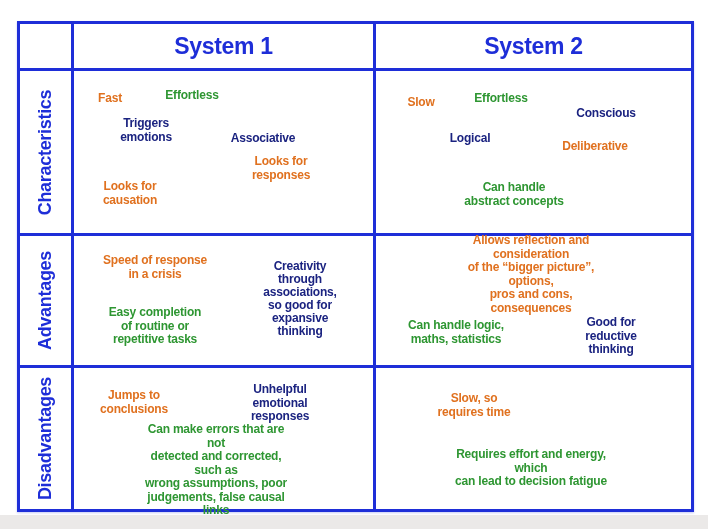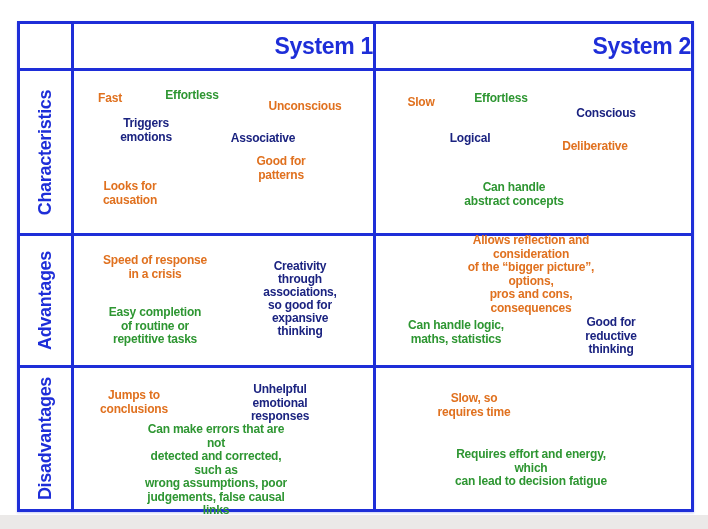--- a/index.html
+++ b/index.html
@@ -18,21 +18,21 @@
     display:grid;
     grid-template-columns:51px 302px 1fr;
     grid-template-rows:44px 165px 132px 1fr;
     border:3px solid var(--blue);
     background:#fff;
     box-shadow:0 1px 2px rgba(30,46,216,0.25);
   }
   .cell{position:relative;background:#fff;}
   .bl{border-left:3px solid var(--blue);}
   .bt{border-top:3px solid var(--blue);}
-  .head{display:flex;align-items:center;justify-content:flex-end;}
+  .head{display:flex;align-items:center;justify-content:center;}
   .head span{
     color:var(--blue);font-weight:bold;font-size:23px;letter-spacing:-0.3px;white-space:nowrap;
   }
   .label-cell{display:flex;align-items:center;justify-content:center;overflow:visible;}
   .vlabel{
     transform:rotate(-90deg);transform-origin:center;
     color:var(--blue);font-weight:bold;font-size:18px;letter-spacing:-0.3px;white-space:nowrap;
   }
   .item{
     position:absolute;transform:translate(-50%,-50%);
@@ -58,25 +58,24 @@
     <div class="cell head bl">
       <span>System 2</span>
     </div>
 
     <div class="cell label-cell bt">
       <span class="vlabel">Characteristics</span>
     </div>
     <div class="cell bl bt">
       <span class="item orange" style="left:36px;top:28px">Fast</span>
       <span class="item green" style="left:118px;top:25px">Effortless</span>
-      <span class="item orange" style="left:231px;top:36px">Unconscious</span>
       <span class="item navy" style="left:72px;top:60px">Triggers
 emotions</span>
       <span class="item navy" style="left:189px;top:68px">Associative</span>
-      <span class="item orange" style="left:207px;top:98px">Good for patterns</span>
+      <span class="item orange" style="left:207px;top:98px">Looks for responses</span>
       <span class="item orange" style="left:56px;top:123px">Looks for
 causation</span>
     </div>
     <div class="cell bl bt">
       <span class="item orange" style="left:45px;top:32px">Slow</span>
       <span class="item green" style="left:125px;top:28px">Effortless</span>
       <span class="item navy" style="left:230px;top:43px">Conscious</span>
       <span class="item navy" style="left:94px;top:68px">Logical</span>
       <span class="item orange" style="left:219px;top:76px">Deliberative</span>
       <span class="item green" style="left:138px;top:124px">Can handle

